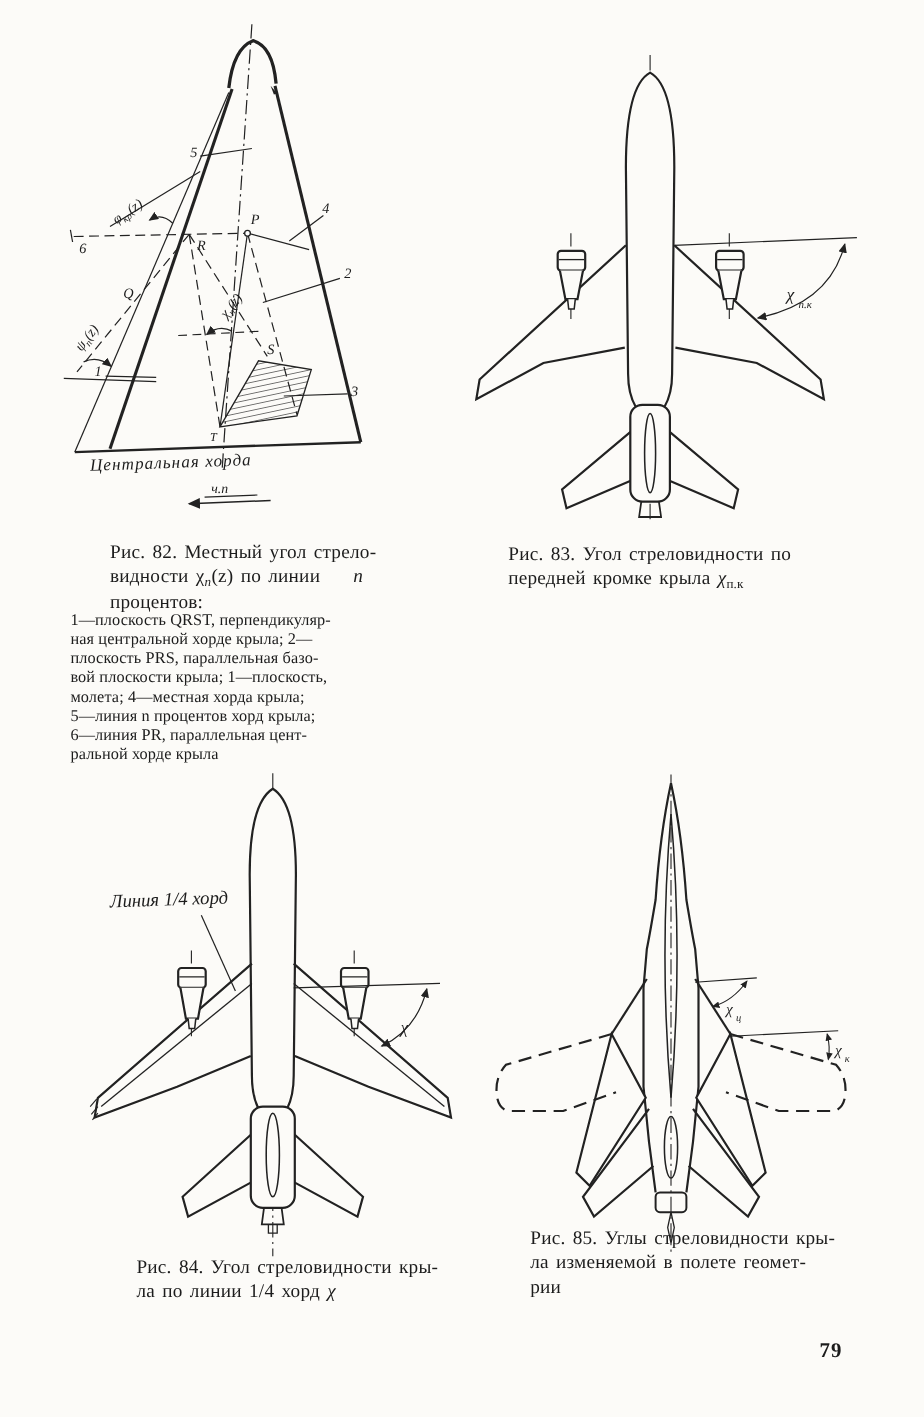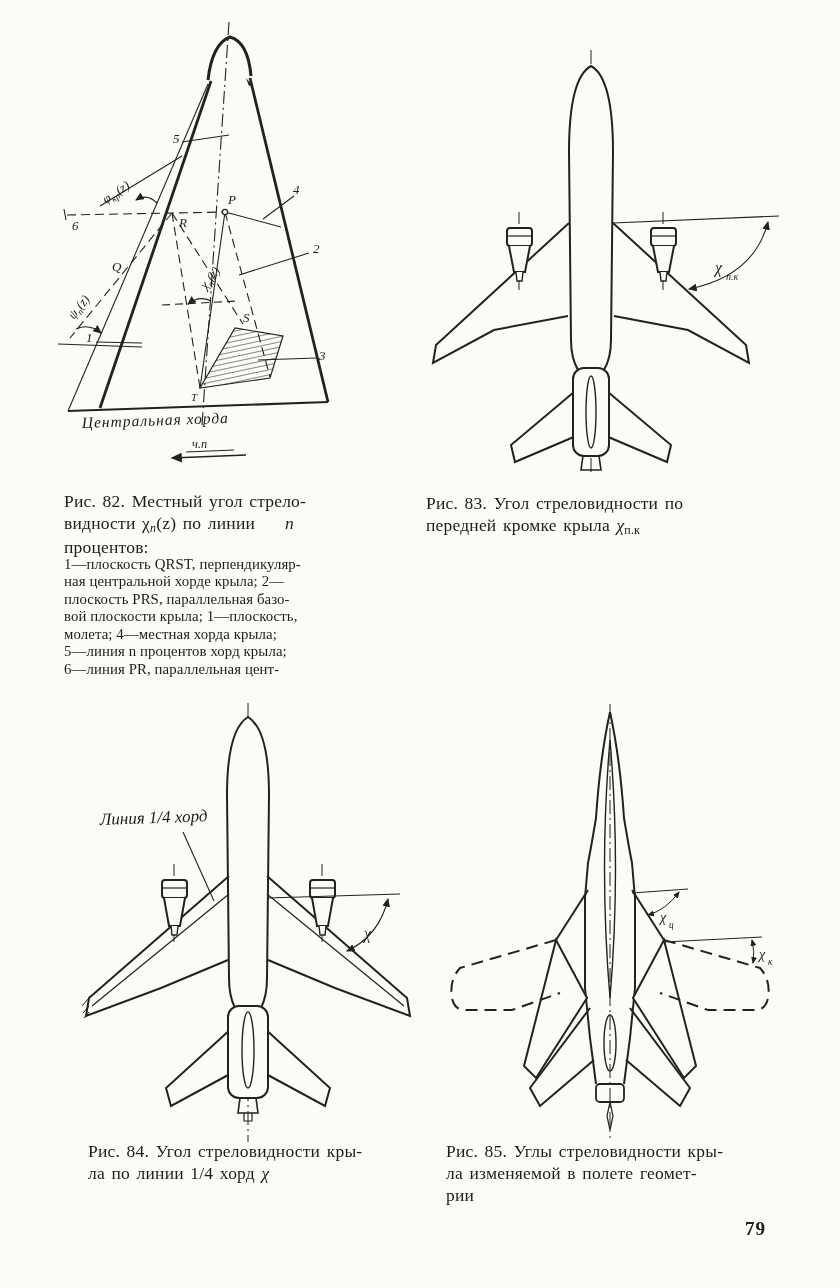--- a/index.html
+++ b/index.html
@@ -5,21 +5,21 @@
   html,body{margin:0;padding:0;}
   body{
     width:840px;height:1288px;position:relative;
     background:#fcfbf8;color:#1c1c1c;
     font-family:"Liberation Serif", serif;
     overflow:hidden;
   }
   .abs{position:absolute;}
   svg{display:block;}
   svg text{font-family:"Liberation Serif", serif;fill:#1c1c1c;}
-  .cap{font-size:17.5px;line-height:1.26;letter-spacing:.2px;word-spacing:2px;}
+  .cap{font-size:17.5px;line-height:1.26;letter-spacing:.2px;word-spacing:2px;margin-left:36px;}
   .cap .line{white-space:nowrap;}
   .legend{font-size:14.8px;line-height:1.18;letter-spacing:.1px;}
   .legend .line{white-space:nowrap;}
   .sym{font-style:italic;}
   .sub{font-size:.68em;vertical-align:-.28em;}
   .gap-n{margin-left:30px;}
   .pagenum{font-size:19px;font-weight:bold;letter-spacing:1px;text-align:center;}
 </style>
 </head>
 <body>
@@ -165,20 +165,21 @@
     <div class="line"><span>процентов:</span></div>
   </div>
   <div class="abs legend" style="left:64px;top:556px;width:350px">
     <div class="line">1—плоскость QRST, перпендикуляр-</div>
     <div class="line">ная центральной хорде крыла; 2—</div>
     <div class="line">плоскость PRS, параллельная базо-</div>
     <div class="line">вой плоскости крыла; 1—плоскость,</div>
     <div class="line">молета; 4—местная хорда крыла;</div>
     <div class="line">5—линия n процентов хорд крыла;</div>
     <div class="line">6—линия PR, параллельная цент-</div>
+    <div class="line">ральной хорде крыла</div>
   </div>
 
   <div class="abs cap" style="left:426px;top:492px;width:360px">
     <div class="line"><span>Рис. 83. Угол стреловидности по</span></div>
     <div class="line"><span>передней кромке крыла </span><span class="sym">χ</span><span class="sub">п.к</span></div>
   </div>
 
   <svg class="abs" style="left:52px;top:698px" width="385" height="448" viewBox="0 0 385 448">
     <defs>
       <marker id="aE84" markerWidth="9" markerHeight="7" refX="7" refY="3.5" orient="auto">
@@ -273,21 +274,21 @@
     <text x="241" y="230" font-size="9.5" font-style="italic">ц</text>
     <text x="331" y="261" font-size="14" font-style="italic">χ</text>
     <text x="340" y="267" font-size="9.5" font-style="italic">к</text>
   </svg>
 
   <div class="abs cap" style="left:88px;top:1140px;width:340px">
     <div class="line"><span>Рис. 84. Угол стреловидности кры-</span></div>
     <div class="line"><span>ла по линии 1/4 хорд </span><span class="sym">χ</span></div>
   </div>
 
-  <div class="abs cap" style="left:446px;top:1140px;width:340px">
+  <div class="abs cap" style="left:446px;top:1114px;width:340px">
     <div class="line"><span>Рис. 85. Углы стреловидности кры-</span></div>
     <div class="line"><span>ла изменяемой в полете геомет-</span></div>
     <div class="line"><span>рии</span></div>
   </div>
 
   <div class="abs pagenum" style="left:745px;top:1218px">79</div>
 
 </div>
 
 </body></html>

